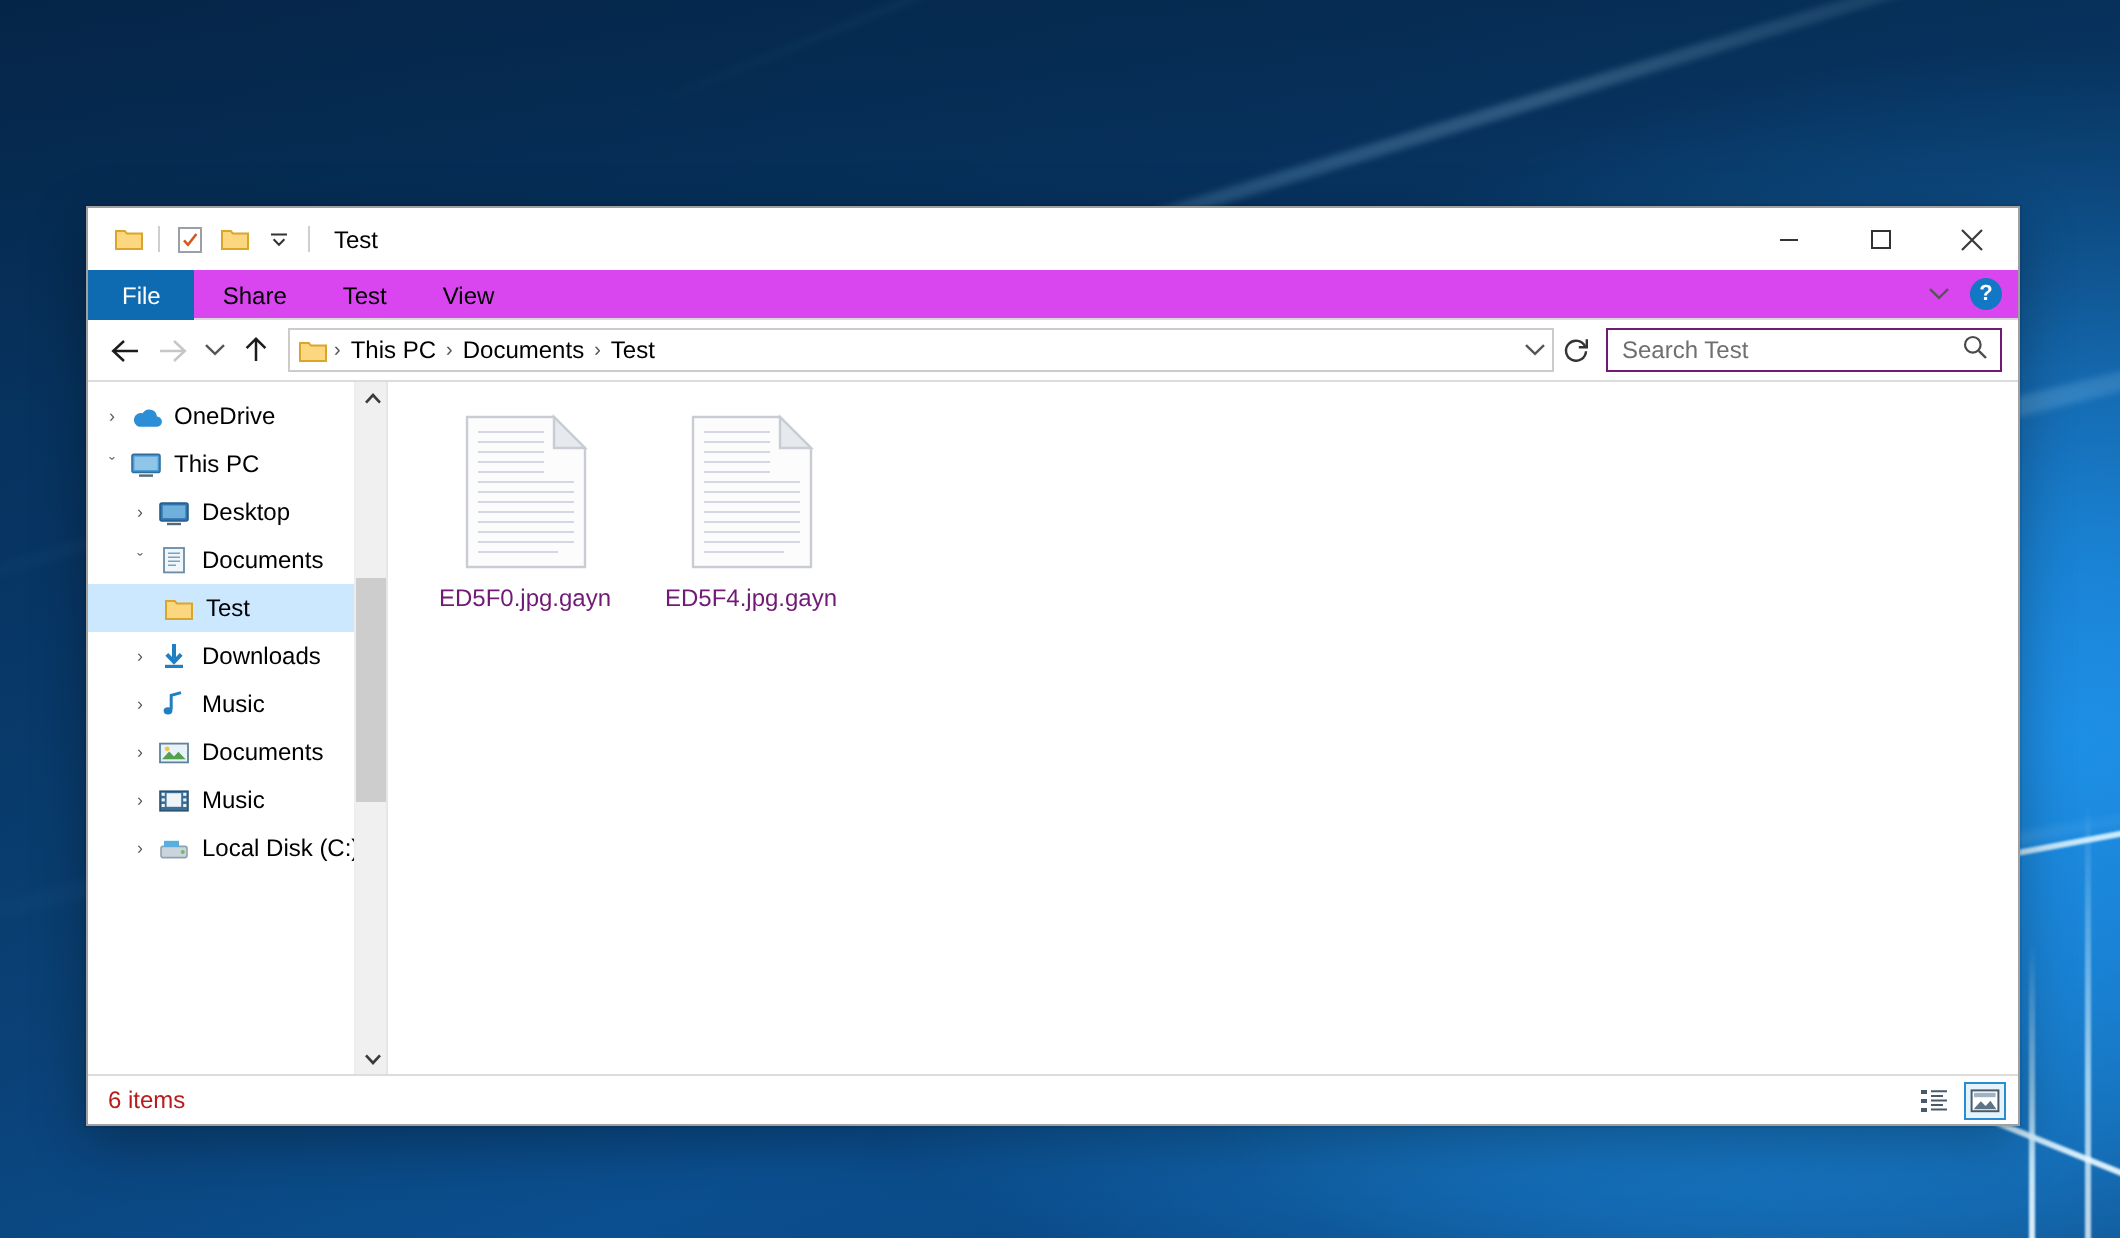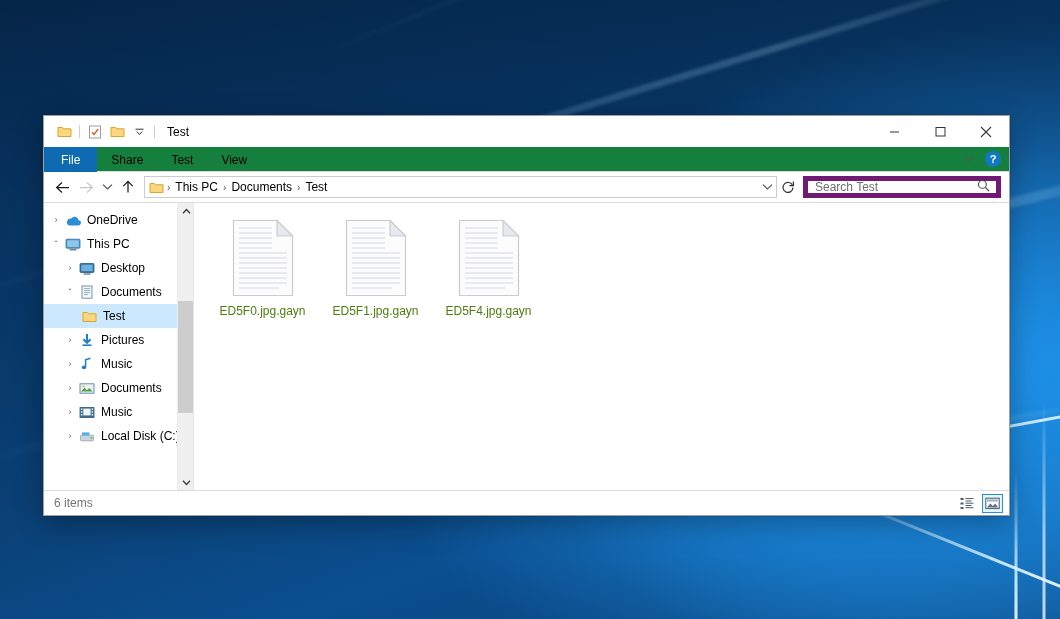--- a/index.html
+++ b/index.html
@@ -36,22 +36,22 @@
     transform-origin: left center;
   }
   .wp-dark {
     position: absolute;
     background: linear-gradient(to bottom, rgba(3,22,45,.55), rgba(3,22,45,0));
   }
 
   
   #explorer {
     position: absolute;
-    left: 43px; top: 115px;
-    width: 967px; height: 401px;
+    left: 43px; top: 103px;
+    width: 967px; height: 460px;
     background: #ffffff;
     border: 1px solid #a0a0a0;
     box-shadow: 0 0 0 1px rgba(0,0,0,.07), 0 8px 26px rgba(0,0,0,.30);
     display: flex; flex-direction: column;
     font-size: 12px;
     color: #000;
   }
 
   
   .titlebar {
@@ -80,21 +80,21 @@
   .winbtn {
     width: 46px; height: 31px;
     display: flex; align-items: center; justify-content: center;
     color: #3a3a3a;
   }
 
   
   .ribbon {
     height: 25px; flex: 0 0 25px;
     display: flex; align-items: stretch;
-    background: #15803d;
+    background: #d946ef;
     border-bottom: 1px solid #d9d9d9;
     position: relative;
   }
   .tab {
     display: flex; align-items: center;
     padding: 0 14px;
     font-size: 12px; color: #000;
     height: 25px;
   }
   .tab.file {
@@ -153,21 +153,21 @@
     color: #444; font-size: 10px;
   }
   .refreshbtn {
     width: 22px; height: 22px;
     display: flex; align-items: center; justify-content: center;
     border: 1px solid transparent;
     color: #333;
   }
   .searchbox {
     width: 198px; height: 22px;
-    border: 5px solid #701a75;
+    border: 1px solid #701a75;
     display: flex; align-items: center;
     padding: 0 6px 0 7px;
     margin-left: 4px;
     background: #fff;
   }
   .search-ph { font-size: 12px; color: #6f6f6f; flex: 1 1 auto; }
 
   
   .body {
     flex: 1 1 auto; display: flex; min-height: 0;
@@ -236,32 +236,32 @@
     padding-top: 2px;
     display: flex; flex-direction: column; align-items: center;
     cursor: default;
   }
   .fileicon {
     width: 62px; height: 78px;
     position: relative;
     margin-bottom: 7px;
   }
   .filelabel {
-    font-size: 12px; color: #4d7c0f; text-align: center;
+    font-size: 12px; color: #701a75; text-align: center;
     white-space: nowrap;
   }
 
   
   .statusbar {
     height: 25px; flex: 0 0 25px;
     border-top: 1px solid #dcdcdc;
     background: #ffffff;
     display: flex; align-items: center;
     padding: 0 6px 0 10px;
-    font-size: 12px; color: #737373; gap: 10px;
+    font-size: 12px; color: #b91c1c; gap: 10px;
   }
   .viewbtns { margin-left: auto; display: flex; gap: 4px; align-items: center; }
   .viewbtn {
     width: 21px; height: 19px;
     display: flex; align-items: center; justify-content: center;
     border: 1px solid transparent;
   }
   .viewbtn.active { border: 1px solid #2a8dd4; background: #e5f3fc; }
 </style>
 </head>
@@ -466,21 +466,21 @@
           </div>
 
           <div class="navitem ind2">
             <span class="chev">›</span>
             <span class="navicon">
               <svg width="14" height="14" viewBox="0 0 14 14">
                 <path d="M7 1v7.2M3.4 6.2L7 9.9l3.6-3.7" fill="none" stroke="#1f7fc4" stroke-width="2"></path>
                 <path d="M2.5 12.2h9" stroke="#1f7fc4" stroke-width="1.6"></path>
               </svg>
             </span>
-            <span class="navlabel">Pictures</span>
+            <span class="navlabel">Downloads</span>
           </div>
 
           <div class="navitem ind2">
             <span class="chev">›</span>
             <span class="navicon">
               <svg width="14" height="14" viewBox="0 0 14 14">
                 <path d="M10.5 1.3L5.6 2.7v7.1" fill="none" stroke="#1f7fc4" stroke-width="1.5"></path>
                 <ellipse cx="4" cy="10.4" rx="2.2" ry="1.8" fill="#1f7fc4"></ellipse>
               </svg>
             </span>
@@ -555,32 +555,20 @@
               <path d="M1.5 1.5h43.5L60.5 17v59.5H1.5z" fill="#fcfcfd" stroke="#c9cdd3" stroke-width="1.2"></path>
               <path d="M45 1.5L60.5 17H45z" fill="#e6e9ed" stroke="#c9cdd3" stroke-width="1.2"></path>
               <g stroke="#d3d8e2" stroke-width="1.1">
                 <path d="M7 9h33M7 14h33M7 19h33M7 24h33M7 29h33M7 34h48M7 39h48M7 44h48M7 49h48M7 54h48M7 59h48M7 64h48M7 69h40"></path>
               </g>
             </svg>
           </div>
           <div class="filelabel">ED5F0.jpg.gayn</div>
         </div>
 
-        <div class="fileitem">
-          <div class="fileicon">
-            <svg width="62" height="78" viewBox="0 0 62 78">
-              <path d="M1.5 1.5h43.5L60.5 17v59.5H1.5z" fill="#fcfcfd" stroke="#c9cdd3" stroke-width="1.2"></path>
-              <path d="M45 1.5L60.5 17H45z" fill="#e6e9ed" stroke="#c9cdd3" stroke-width="1.2"></path>
-              <g stroke="#d3d8e2" stroke-width="1.1">
-                <path d="M7 9h33M7 14h33M7 19h33M7 24h33M7 29h33M7 34h48M7 39h48M7 44h48M7 49h48M7 54h48M7 59h48M7 64h48M7 69h40"></path>
-              </g>
-            </svg>
-          </div>
-          <div class="filelabel">ED5F1.jpg.gayn</div>
-        </div>
 
 
 
         <div class="fileitem">
           <div class="fileicon">
             <svg width="62" height="78" viewBox="0 0 62 78">
               <path d="M1.5 1.5h43.5L60.5 17v59.5H1.5z" fill="#fcfcfd" stroke="#c9cdd3" stroke-width="1.2"></path>
               <path d="M45 1.5L60.5 17H45z" fill="#e6e9ed" stroke="#c9cdd3" stroke-width="1.2"></path>
               <g stroke="#d3d8e2" stroke-width="1.1">
                 <path d="M7 9h33M7 14h33M7 19h33M7 24h33M7 29h33M7 34h48M7 39h48M7 44h48M7 49h48M7 54h48M7 59h48M7 64h48M7 69h40"></path>

